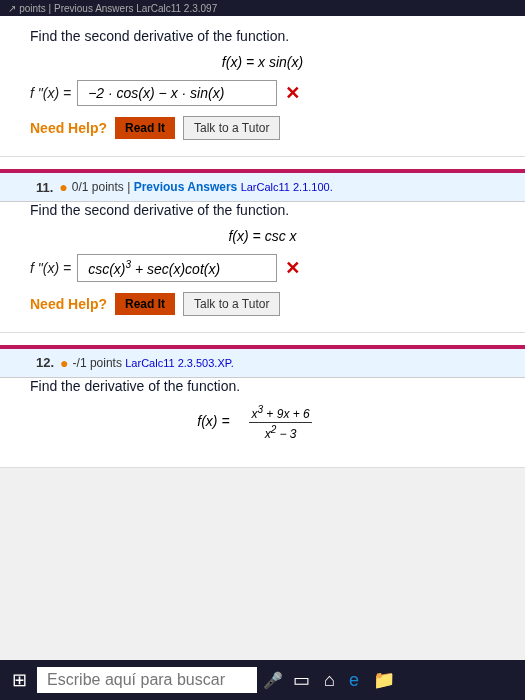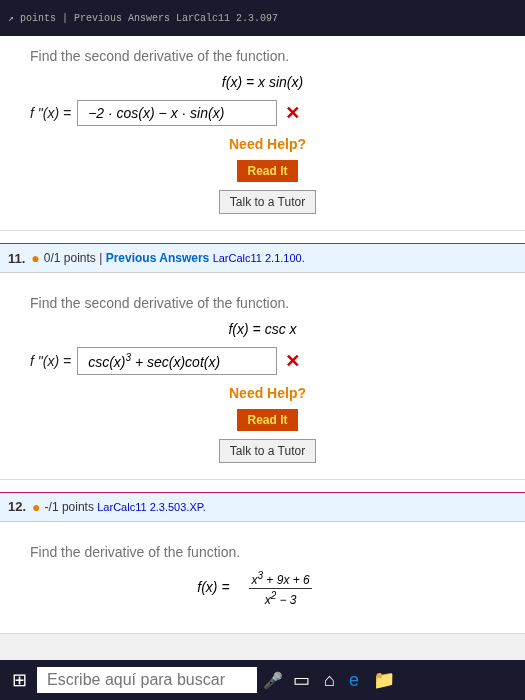--- a/index.html
+++ b/index.html
@@ -8,47 +8,46 @@
       height: 700px;
       background: #f0f0f0;
       font-family: Arial, sans-serif;
       font-size: 14px;
       overflow: hidden;
       position: relative;
     }
 
     .top-bar {
       background: #1a1a2e;
-      height: 36px;
+      height: 16px;
       width: 100%;
       display: flex;
       align-items: center;
       padding: 0 8px;
-      font-family: Liberation Mono, monospace;
     }
 
     .top-bar-text {
       color: #aaa;
       font-size: 10px;
     }
 
     
     .problem-section {
       background: #fff;
       padding: 12px 20px 16px 20px;
       border-bottom: 1px solid #ddd;
     }
 
     .problem-header {
       display: flex;
       align-items: center;
       background: #e8f4ff;
-      margin: 0 -20px 22px -20px;
-      padding: 6px 8px;
-      border-top: 1px solid #be185d;
+      margin: 0 -20px 0 -20px;
+      padding: 6px 36px;
+      border-top: 4px solid #be185d;
       border-bottom: 1px solid #ccc;
     }
 
     .problem-number {
       font-weight: bold;
       font-size: 13px;
       color: #333;
       margin-right: 6px;
     }
 
@@ -68,21 +67,21 @@
       font-weight: bold;
     }
 
     .points-info .calc-ref {
       color: #0000cc;
       font-size: 11px;
     }
 
     .problem-text {
       font-size: 14px;
-      color: #737373;
+      color: #0f172a;
       margin-bottom: 10px;
       margin-left: 10px;
     }
 
     .function-display {
       text-align: center;
       font-style: italic;
       font-size: 14px;
       color: #000000;
       margin-bottom: 10px;
@@ -119,32 +118,31 @@
       font-weight: bold;
       margin-left: 8px;
     }
 
     .need-help-row {
       display: flex;
       align-items: center;
       margin-left: 10px;
       margin-top: 8px;
       gap: 8px;
-      flex-direction: column;
     }
 
     .need-help-label {
       color: #e67e00;
       font-weight: bold;
       font-size: 14px;
     }
 
     .btn-read-it {
       background: #cc4400;
-      color: #fde047;
+      color: #000000;
       border: none;
       padding: 4px 10px;
       font-size: 12px;
       cursor: pointer;
       font-weight: bold;
     }
 
     .btn-talk-tutor {
       background: #f0f0f0;
       color: #333;

